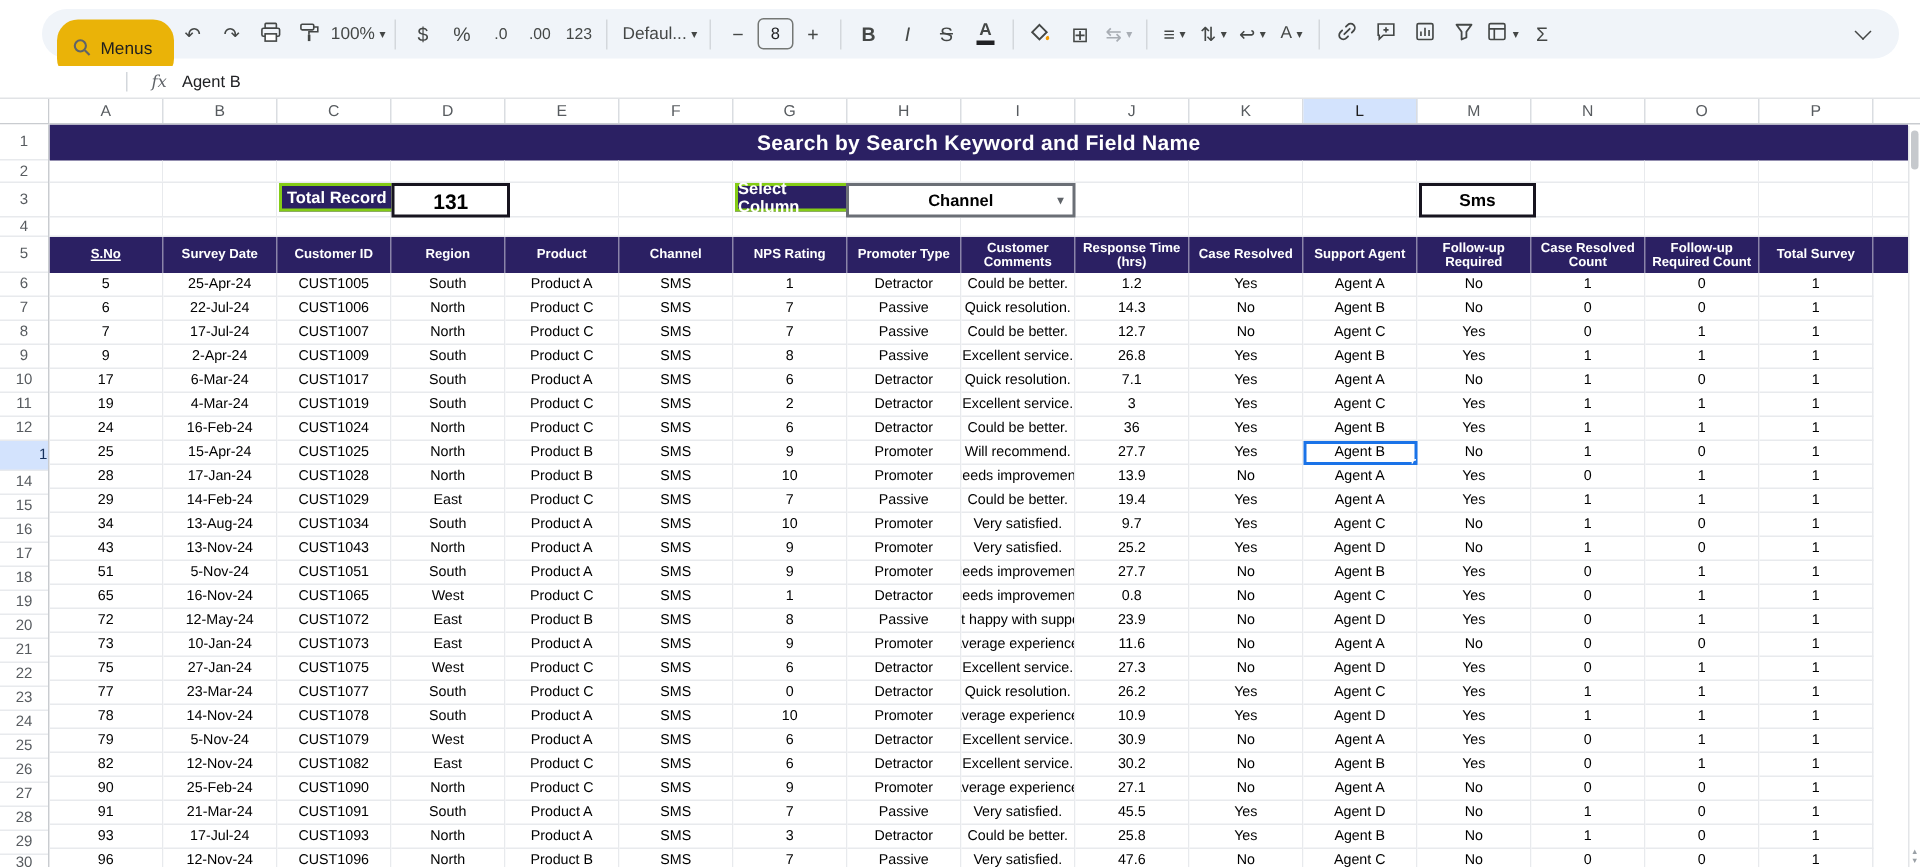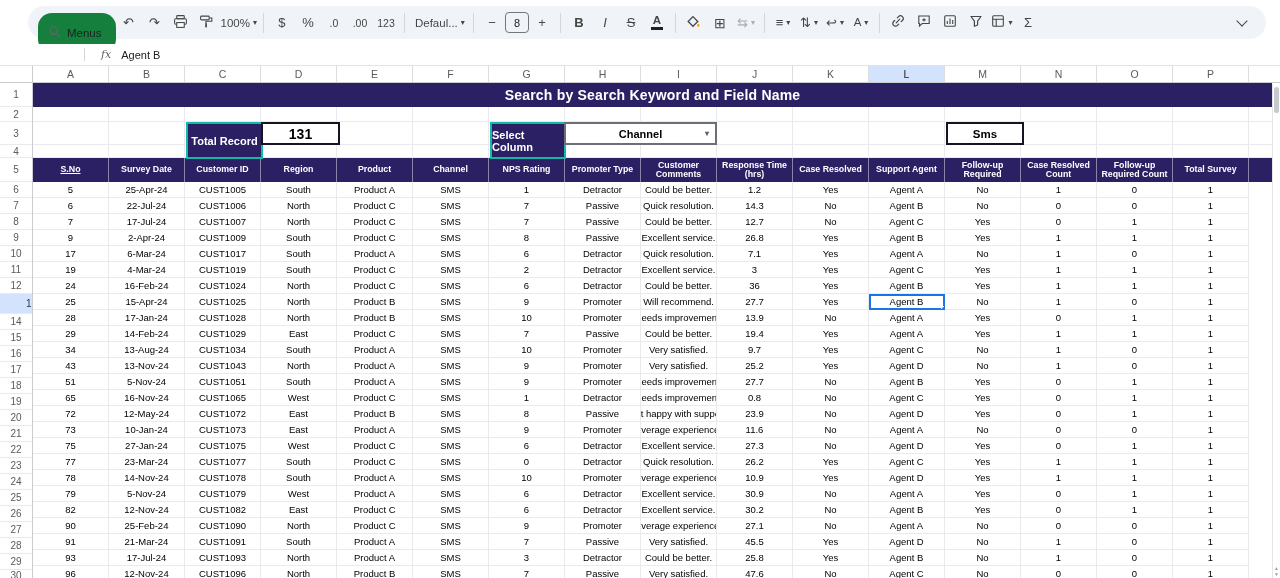--- a/index.html
+++ b/index.html
@@ -4,21 +4,21 @@
 <style>
   * { margin:0; padding:0; box-sizing:border-box; }
   html,body { width:1280px; height:578px; overflow:hidden; background:#fff;
     font-family:"Liberation Sans", sans-serif; }
   .stage { position:relative; width:1280px; height:578px; background:#fff; }
 
   
   .toolbar { position:absolute; left:0; top:0; width:1280px; height:44px; background:#fff; }
   .tbar { position:absolute; left:28px; right:14px; top:6px; height:33px; background:#f0f4f9;
     border-radius:17px; display:flex; align-items:center; padding:0 10px; }
-  .pill { background:#15803d; border-radius:14px; height:40px; display:flex; align-items:center;
+  .pill { background:#eab308; border-radius:14px; height:40px; display:flex; align-items:center;
     gap:6px; padding:0 14px 0 10px; font-size:11.5px; color:#1f1f1f;margin-top:20px; }
   .tb { min-width:24px; height:26px; display:flex; align-items:center; justify-content:center;
     font-size:13px; color:#444746; border-radius:4px; margin:0 1px; cursor:default; }
   .tb.small { font-size:10.5px; }
   .tb .gl { line-height:1; }
   .caret { font-size:8px; color:#444746; margin-left:3px; }
   .sep { width:1px; height:20px; background:#d3d7dc; margin:0 5px; }
   .fontname { font-size:11.5px; width:56px; justify-content:space-between; padding:0 4px; }
   .sizebox { width:24px; height:21px; border:1px solid #747775; border-radius:4px;
     font-size:11px; color:#202124; display:flex; align-items:center; justify-content:center; }
@@ -55,23 +55,23 @@
   .gut.hl { background:#d3e3fd; color:#17325c; }
 
   
   .sheetbody { position:absolute; left:33px; top:83px; width:1239px; height:495px; overflow:hidden; }
   .gridlines { background-image:repeating-linear-gradient(to right, transparent 0 75px, #e8eaed 75px 76px); }
   .titlerow { height:24px; background:var(--purple); display:flex; align-items:center; justify-content:center; }
   .titlerow span { color:#fff; font-weight:bold; font-size:14px; letter-spacing:.2px; }
   .emptyrow { border-bottom:1px solid #e8eaed; }
 
   .widgets { position:absolute; left:0; top:39px; height:23px; width:100%; z-index:3; }
-  .wlabel { position:absolute; top:0; height:37px; background:var(--purple); color:#fff;
+  .wlabel { position:absolute; top:0; height:19px; background:var(--purple); color:#fff;
     font-size:11px; font-weight:bold; display:flex; align-items:center; justify-content:center;
-    border:2px solid #14b8a6; }
+    border:2px solid #84cc16; }
   .wval { position:absolute; top:0; height:23px; background:#fff; color:#000;
     font-weight:bold; display:flex; align-items:center; justify-content:center; border:2px solid #17141f; }
 
   .theadrow { display:flex; height:24px; background:var(--purple); }
   .th { width:76px; display:flex; align-items:center; justify-content:center; text-align:center;
     color:#fff; font-weight:bold; font-size:8.8px; line-height:9.5px;
     border-right:1px solid rgba(255,255,255,.45); padding:1px 2px; }
   .th.und span { text-decoration:underline; }
   .thstub { width:23px; border-right:none; }
 

